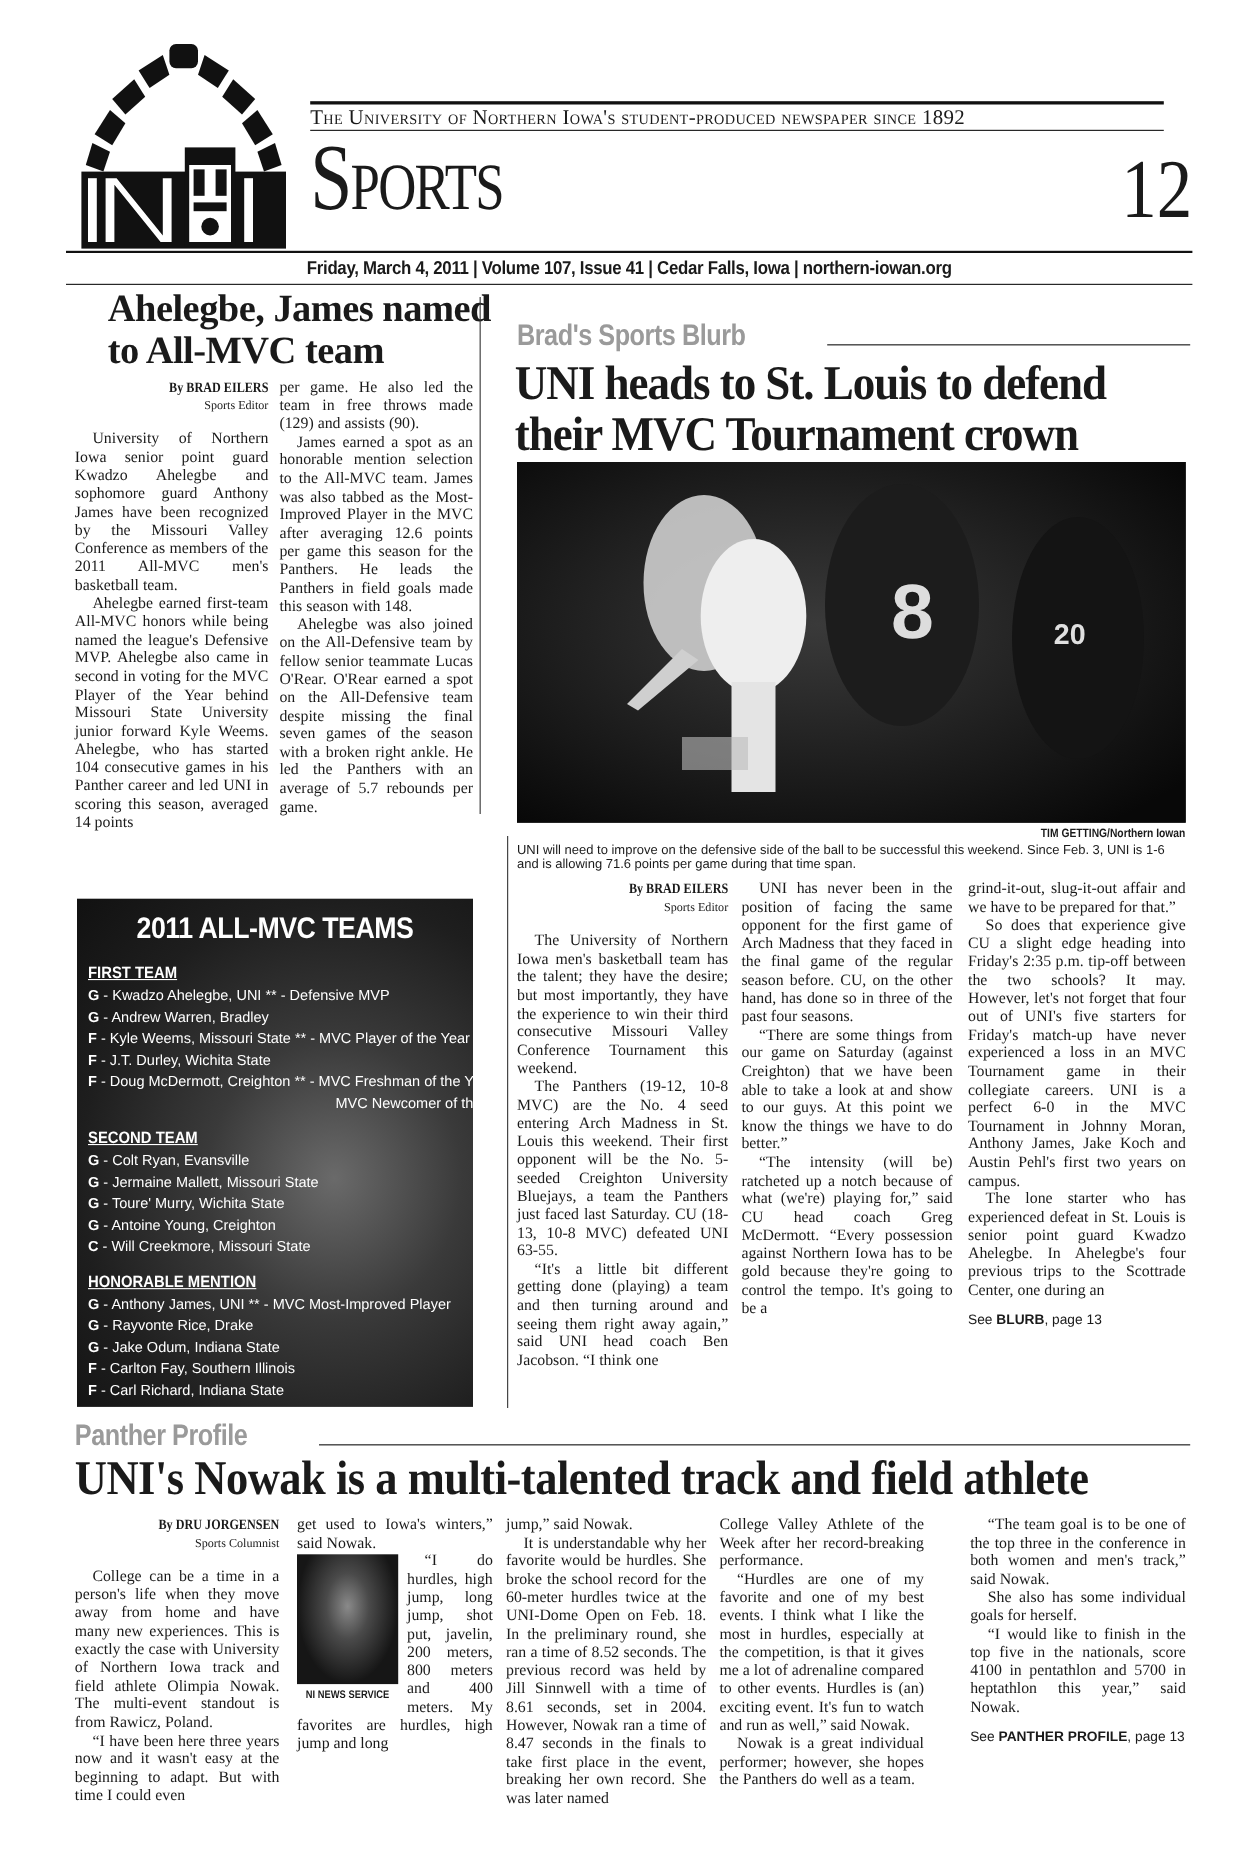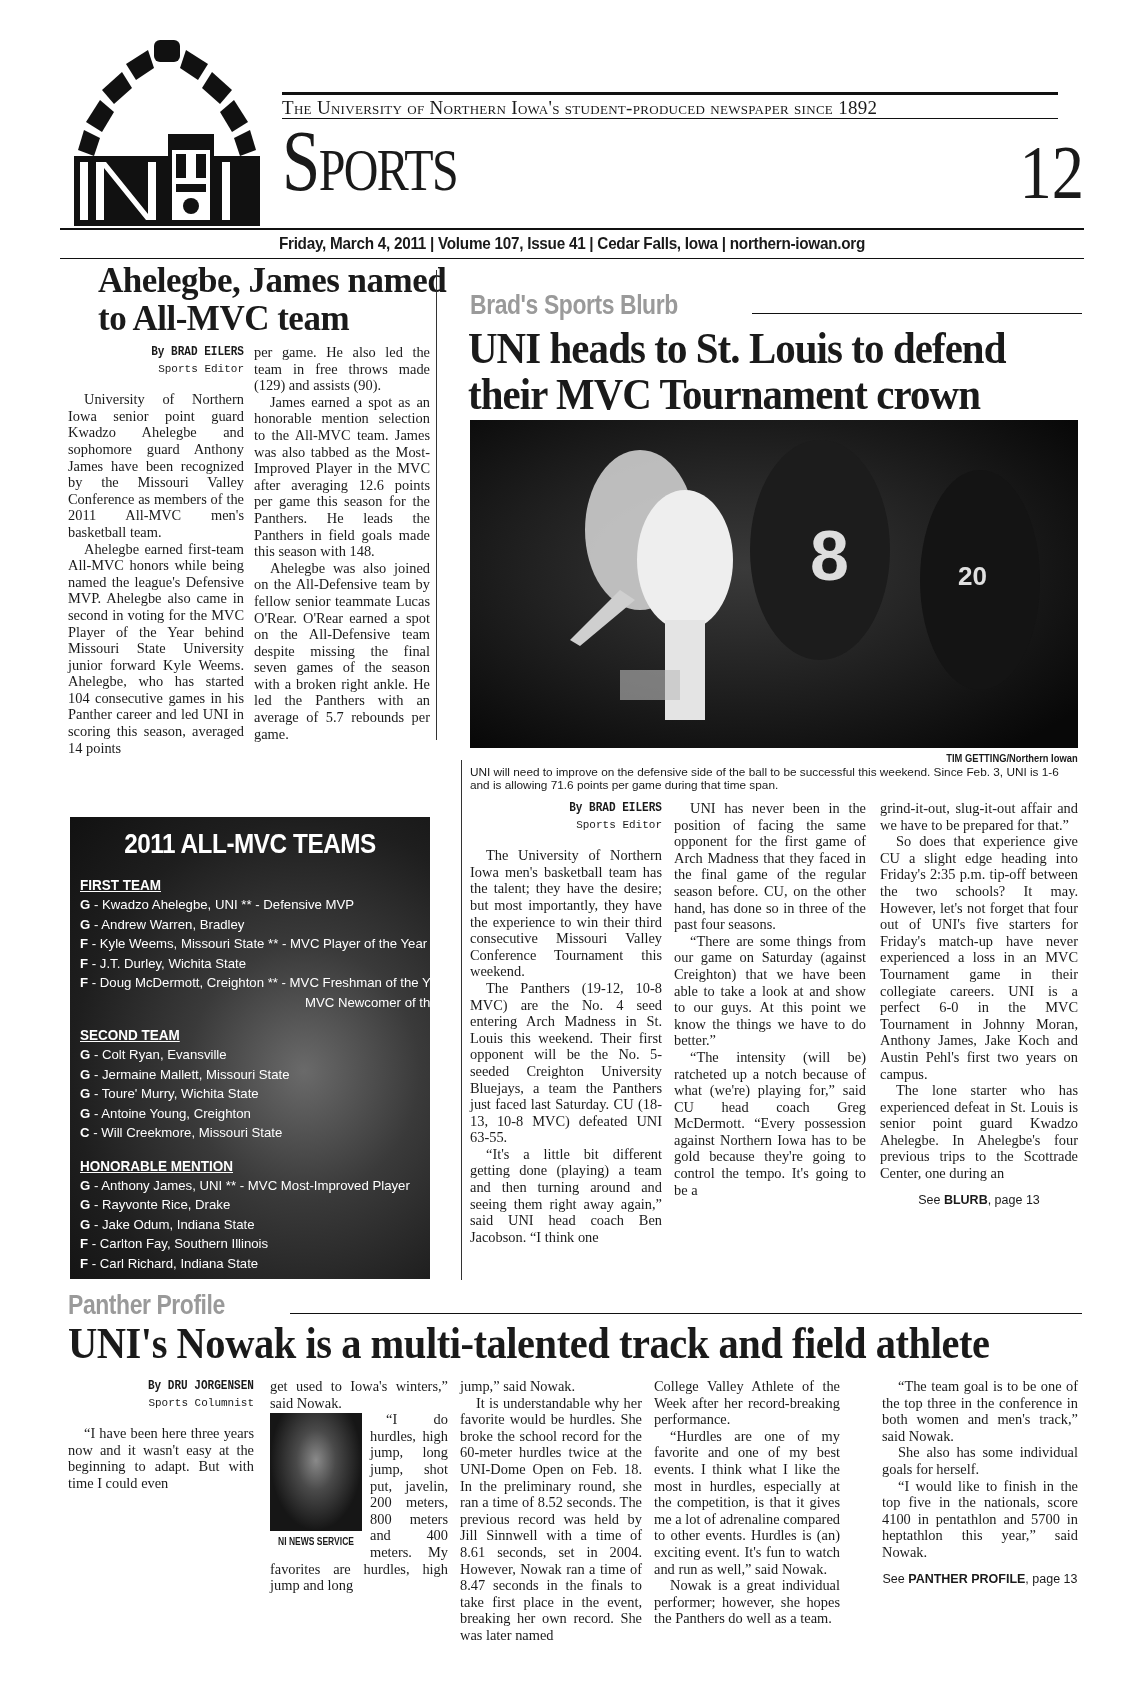--- a/index.html
+++ b/index.html
@@ -17,21 +17,21 @@
   .page-number { position: absolute; right: 60px; top: 134px; font-family: "Liberation Serif", serif; font-size: 76px; line-height: 1; transform: scaleX(0.85); transform-origin: right top; }
   .dateline-rule-top { position: absolute; left: 60px; top: 228px; width: 1024px; border-top: 2px solid #111; }
   .dateline { position: absolute; left: 60px; top: 234px; width: 1024px; text-align: center;
               font-family: "Liberation Sans", sans-serif; font-weight: bold; font-size: 17px; letter-spacing: -0.3px; transform: scaleX(0.9); }
   .dateline-rule-bot { position: absolute; left: 60px; top: 258px; width: 1024px; border-top: 1.5px solid #111; }
 
   
   .col { position: absolute; font-family: "Liberation Serif", serif; font-size: 14.4px; line-height: 16.6px; text-align: justify; }
   .col p { text-indent: 16px; }
   .col p.noindent { text-indent: 0; }
-  .byline { text-align: right; font-family: Liberation Mono, monospace; }
+  .byline { text-align: right; font-family: Liberation Serif, serif; }
   .byline .name { font-weight: bold; font-size: 13px; display: block; transform: scaleX(0.85); transform-origin: right; }
   .byline .role { font-size: 11px; display: block; margin-bottom: 14px; }
 
   
   .left-headline { position: absolute; left: 66px; top: 262px; width: 370px; font-family: "Liberation Serif", serif;
                    font-weight: bold; font-size: 35px; line-height: 38px; letter-spacing: -0.5px; margin-left: 32px; }
   .vrule-top { position: absolute; left: 436px; top: 270px; height: 470px; border-left: 1px solid #333; }
 
   
   .mvc-box { position: absolute; left: 70px; top: 800px; width: 360px; height: 462px;
@@ -49,21 +49,21 @@
   .kicker-rule { position: absolute; left: 752px; top: 313px; width: 330px; border-top: 1.5px solid #111; }
   .right-headline { position: absolute; left: 468px; top: 326px; width: 620px; font-family: "Liberation Serif", serif;
                     font-size: 44px; line-height: 46px; letter-spacing: -1px; transform: scaleX(0.93); transform-origin: left; }
   .photo { position: absolute; left: 470px; top: 420px; width: 608px; height: 328px; background: #0d0d0d; overflow: hidden; }
   .photo svg { width: 100%; height: 100%; display: block; }
   .photo-credit { position: absolute; right: 66px; top: 752px; font-family: "Liberation Sans", sans-serif; font-weight: bold;
                   font-size: 11px; transform: scaleX(0.85); transform-origin: right; }
   .caption { position: absolute; left: 470px; top: 766px; width: 610px; font-family: "Liberation Sans", sans-serif; font-size: 11.8px; line-height: 13px; }
   .vrule-mid { position: absolute; left: 461px; top: 760px; height: 520px; border-left: 1px solid #333; }
 
-  .see-more { text-align: center; font-family: "Liberation Sans", sans-serif; font-size: 12.5px; margin-top: 10px; }
+  .see-more { text-align: left; font-family: "Liberation Sans", sans-serif; font-size: 12.5px; margin-top: 10px; }
   .see-more b { font-weight: bold; }
 
   
   .kicker2 { position: absolute; left: 68px; top: 1290px; font-family: "Liberation Sans", sans-serif; font-weight: bold;
              font-size: 27px; color: #9a9a9a; letter-spacing: -0.5px; transform: scaleX(0.85); transform-origin: left; }
   .kicker2-rule { position: absolute; left: 290px; top: 1313px; width: 792px; border-top: 1.5px solid #111; }
   .profile-headline { position: absolute; left: 68px; top: 1320px; width: 1040px; font-family: "Liberation Serif", serif;
                       font-size: 44px; line-height: 48px; letter-spacing: -0.5px; transform: scaleX(0.92); transform-origin: left; white-space: nowrap; }
   .mug { float: left; width: 92px; margin: 2px 8px 4px 0; }
   .mug-img { width: 92px; height: 118px; background: radial-gradient(ellipse at 50% 40%, #8a8a8a 0%, #4a4a4a 30%, #161616 70%); position: relative; }
@@ -211,20 +211,21 @@
 
 <div class="kicker2">Panther Profile</div>
 <div class="kicker2-rule"></div>
 <h1 class="profile-headline">UNI's Nowak is a multi-talented track and field athlete</h1>
 
 <div class="col" style="left:68px; top:1378px; width:186px;">
   <div class="byline">
     <span class="name">By DRU JORGENSEN</span>
     <span class="role">Sports Columnist</span>
   </div>
+  <p>College can be a time in a person's life when they move away from home and have many new experiences. This is exactly the case with University of Northern Iowa track and field athlete Olimpia Nowak. The multi-event standout is from Rawicz, Poland.</p>
   <p>“I have been here three years now and it wasn't easy at the beginning to adapt. But with time I could even</p>
 </div>
 
 <div class="col" style="left:270px; top:1378px; width:178px;">
   <p class="noindent">get used to Iowa's winters,” said Nowak.</p>
   <div class="mug">
     <div class="mug-img"></div>
     <div class="mug-credit">NI NEWS SERVICE</div>
   </div>
   <p>“I do hurdles, high jump, long jump, shot put, javelin, 200 meters, 800 meters and 400 meters. My favorites are hurdles, high jump and long</p>

